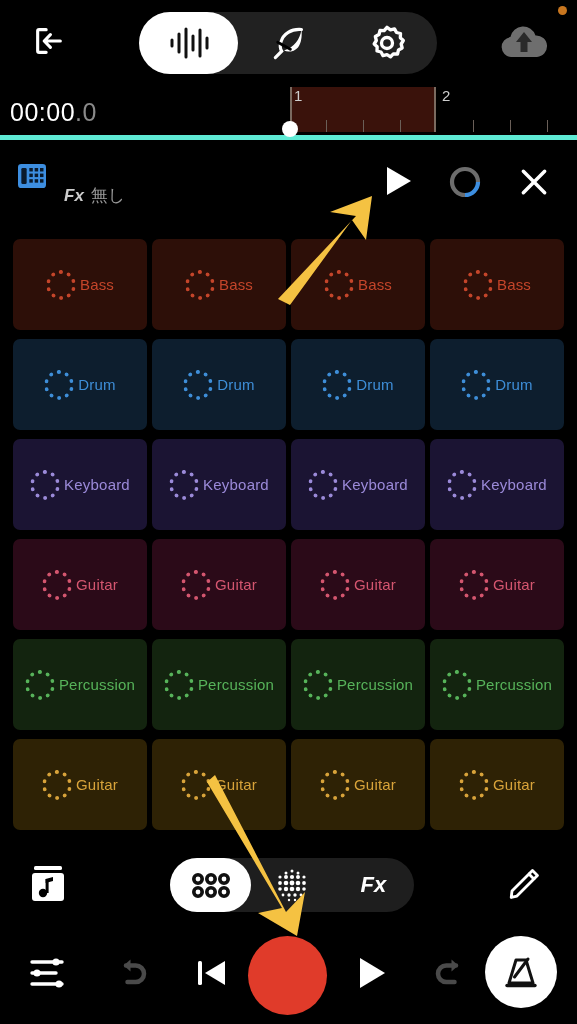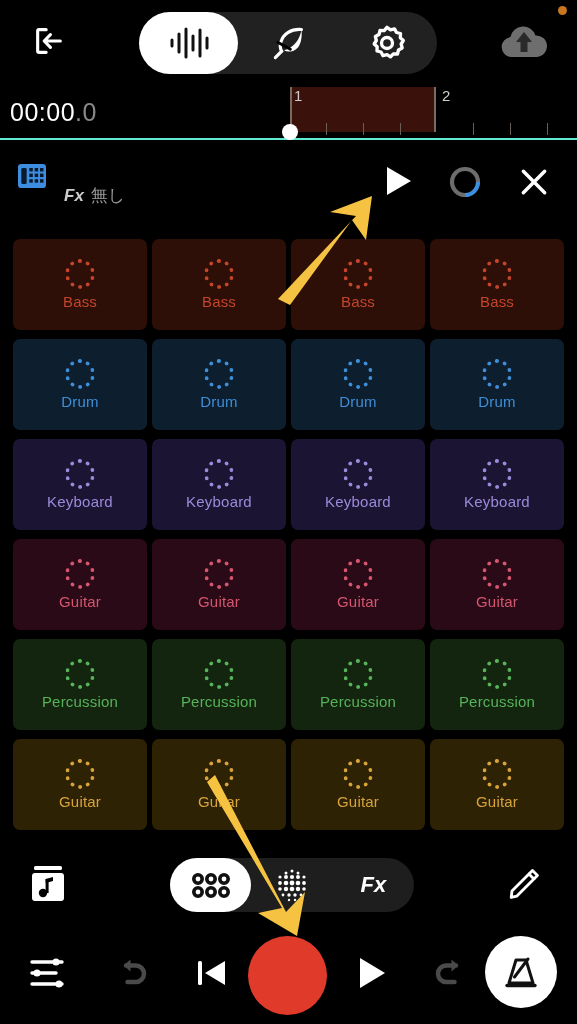--- a/index.html
+++ b/index.html
@@ -48,21 +48,21 @@
   .notif-dot {
     position: absolute; right: 10px; top: 6px;
     width: 9px; height: 9px; border-radius: 50%;
     background: #c8761f;
   }
 
   
   .timeline {
     position: relative;
     height: 58px;
-    border-bottom: 2px solid #5eead4;
+    border-bottom: 5px solid #5eead4;
     text-align: right;
   }
   .timecode {
     position: absolute; left: 10px; top: 16px;
     font-size: 25px; letter-spacing: 0.5px;
   }
   .tc-main { color: #ffffff; }
   .tc-frac { color: #8a8a8a; }
   .ruler {
     position: absolute; left: 250px; right: 0; top: 0; bottom: 0;
@@ -131,21 +131,21 @@
     position: absolute;
     left: 13px; top: 239px;
     width: 551px;
     display: grid;
     grid-template-columns: repeat(4, 1fr);
     grid-auto-rows: 91px;
     gap: 9px 5px;
   }
   .cell {
     border-radius: 7px;
-    display: flex; flex-direction: column;
+    display: flex; flex-direction: row;
     align-items: center; justify-content: center;
     gap: 4px;
   }
   .cell-label {
     font-size: 15px;
     letter-spacing: 0.2px;
   }
   .dotted-ring {
     width: 30px; height: 30px;
     border-radius: 50%;

